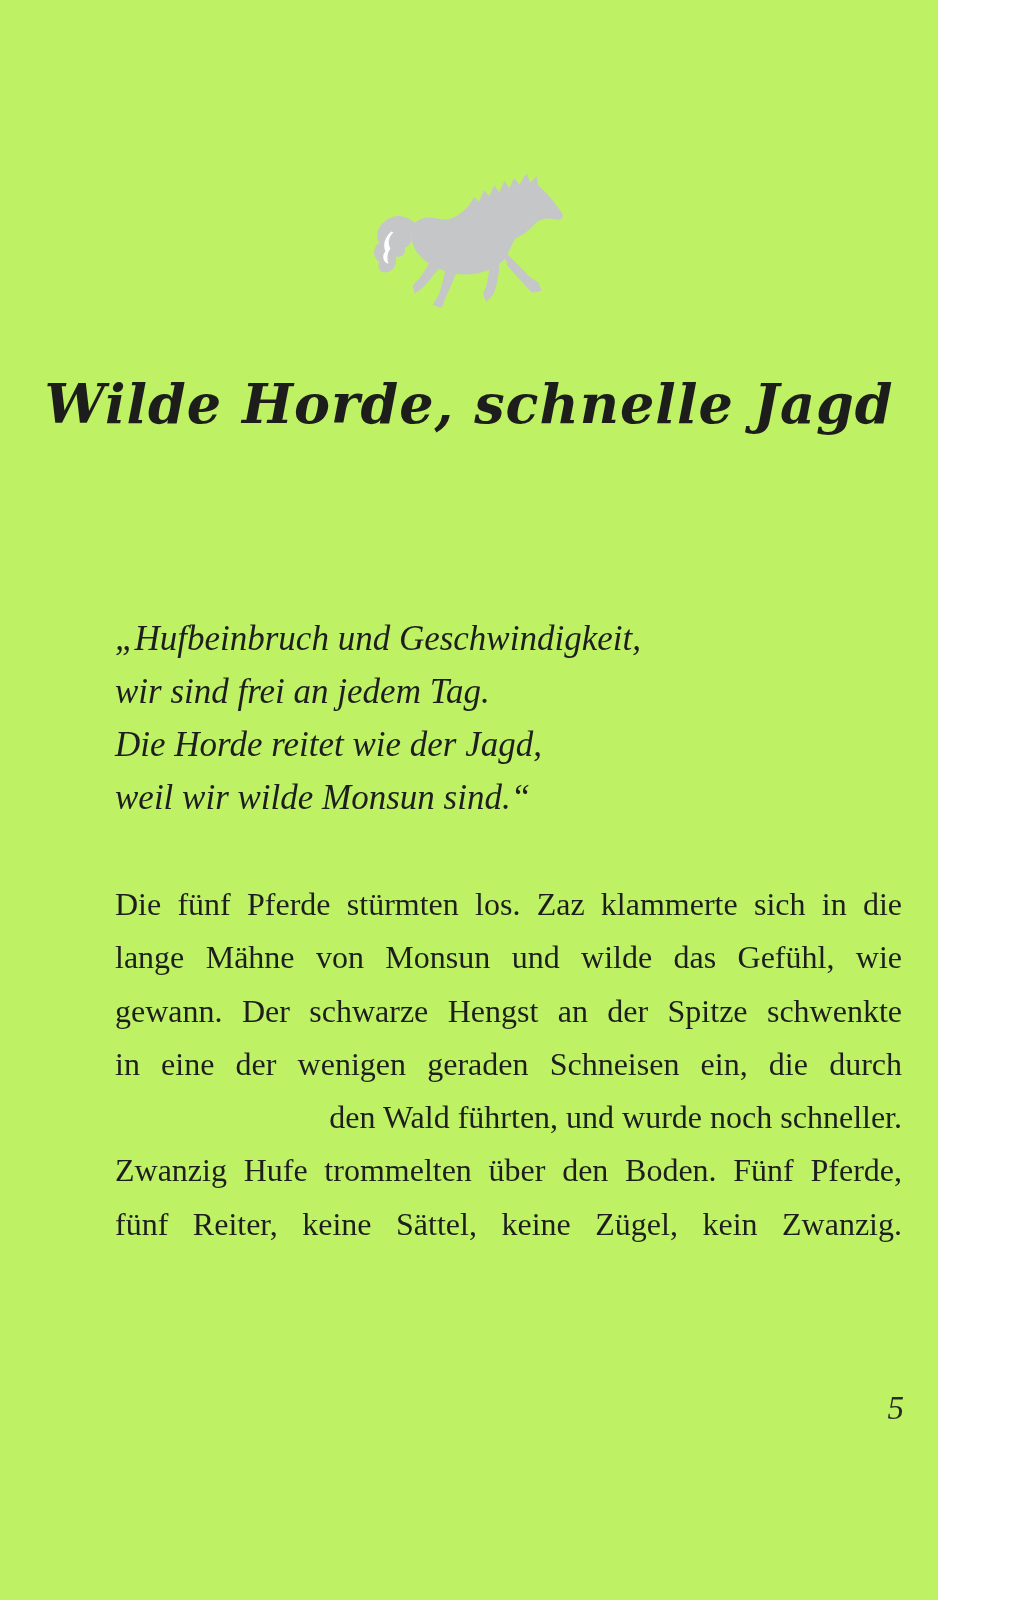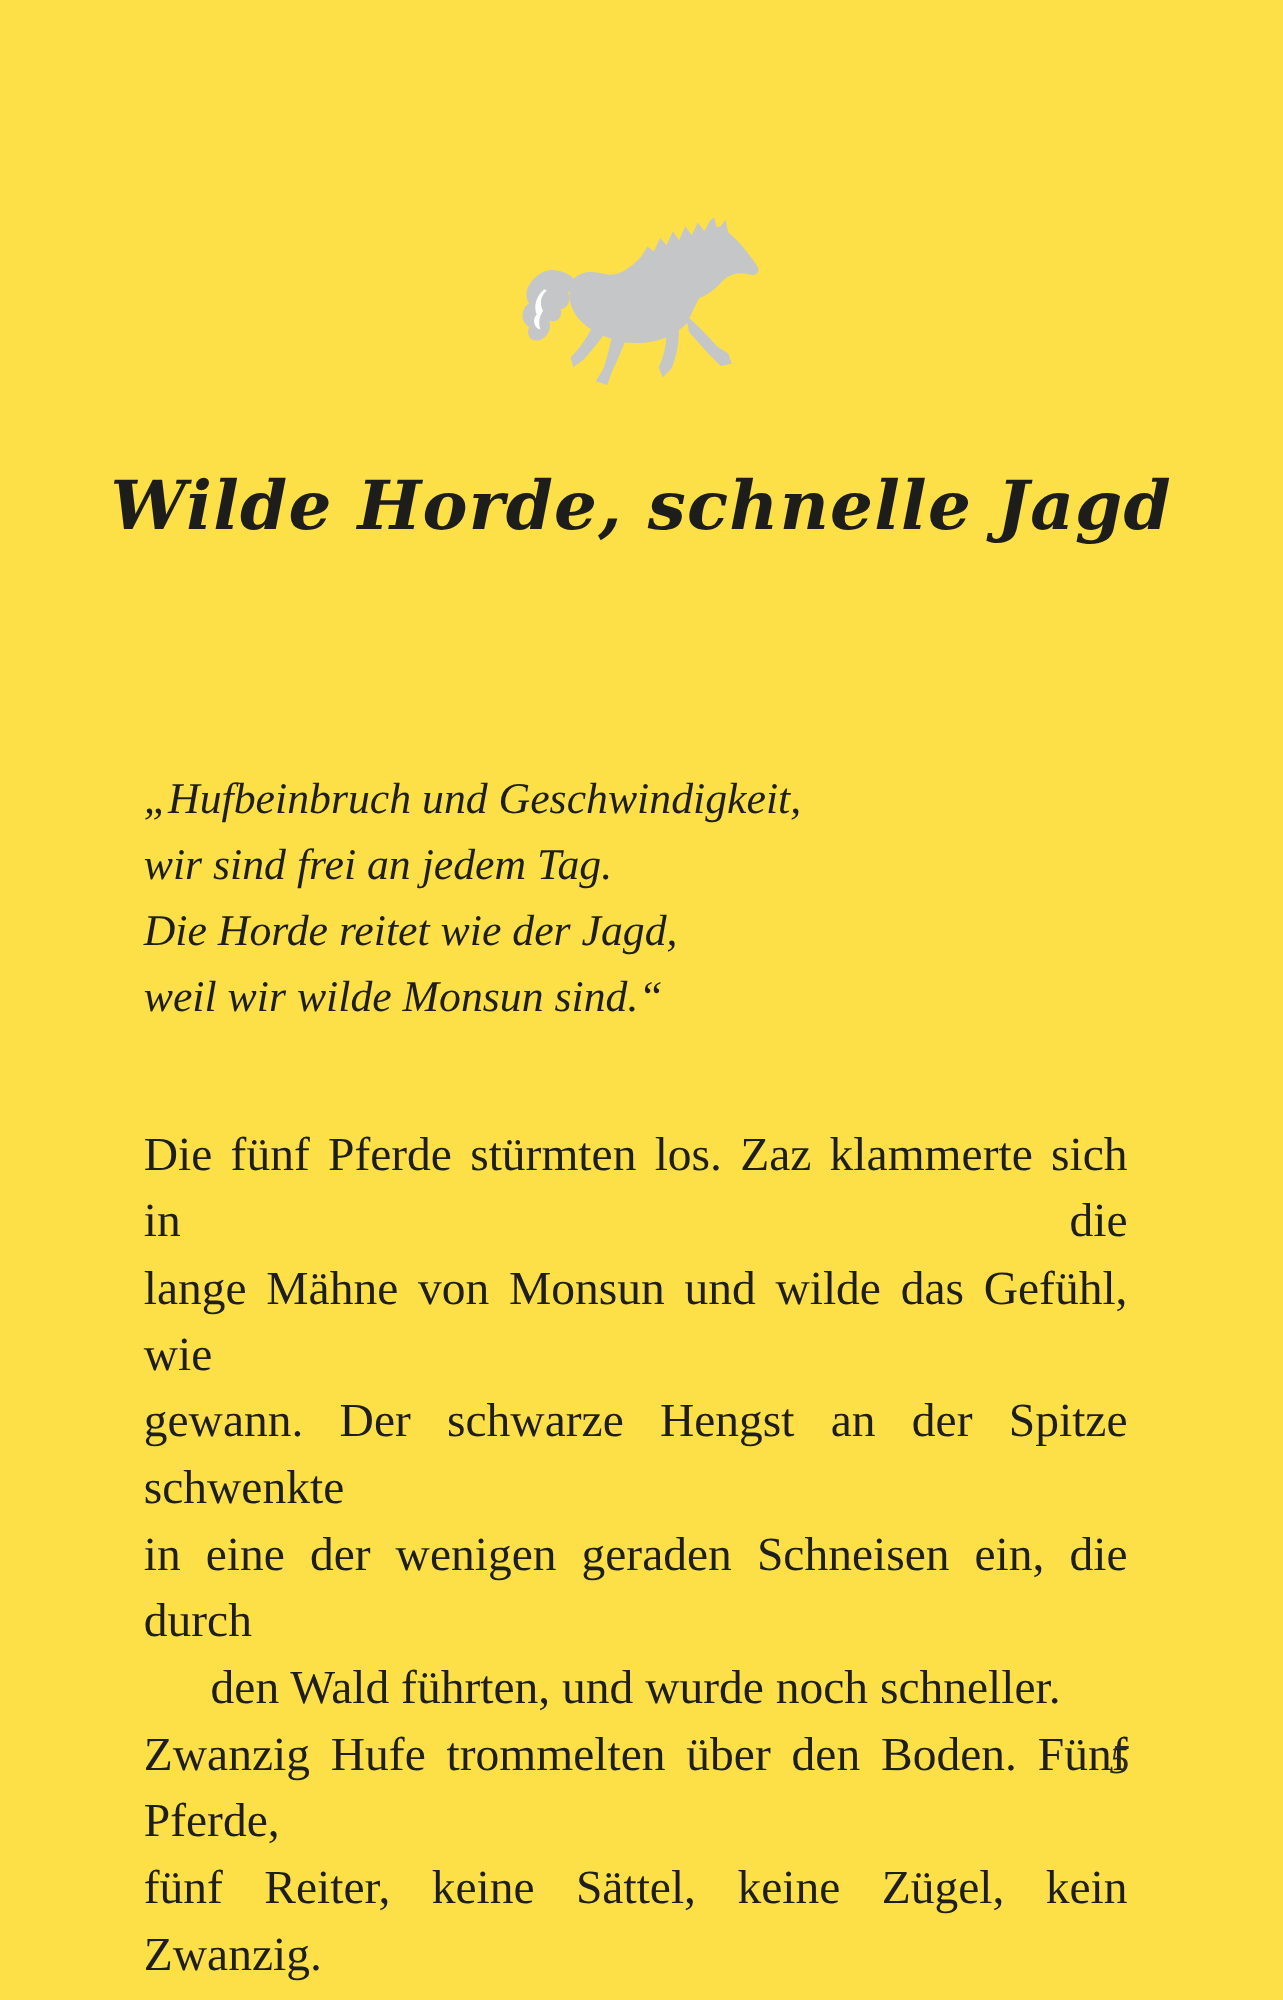--- a/index.html
+++ b/index.html
@@ -1,20 +1,20 @@
 <!DOCTYPE html>
 <html><head>
 <meta charset="utf-8">
 <style>
   html, body { margin: 0; padding: 0; background: #ffffff; }
   .page {
     position: relative;
-    width: 1026px;
+    width: 938px;
     height: 1600px;
-    background: #fde047;
+    background: #bef264;
     font-family: "Liberation Serif", serif;
     color: #1e1e1e;
     overflow: hidden;
   }
   .horse-wrap {
     position: absolute;
     top: 173px;
     left: 0;
     width: 100%;
     display: flex;
@@ -42,27 +42,26 @@
     font-style: italic;
     font-size: 35px;
     line-height: 53px;
     color: #1e1e1e;
   }
   .body-text {
     position: absolute;
     left: 115px;
     top: 878px;
     width: 787px;
-    font-size: 38px;
+    font-size: 32px;
     line-height: 53.3px;
     color: #1e1e1e;
-    margin-top: 20px;
   }
   .jline { text-align: justify; text-align-last: justify; }
-  .plainline { text-align: center; text-align-last: auto; }
+  .plainline { text-align: right; text-align-last: auto; }
   .pagenum {
     position: absolute;
     top: 1390px;
     left: 115px;
     width: 789px;
     text-align: right;
     font-style: italic;
     font-size: 33px;
     color: #2a2a2a;
   }

